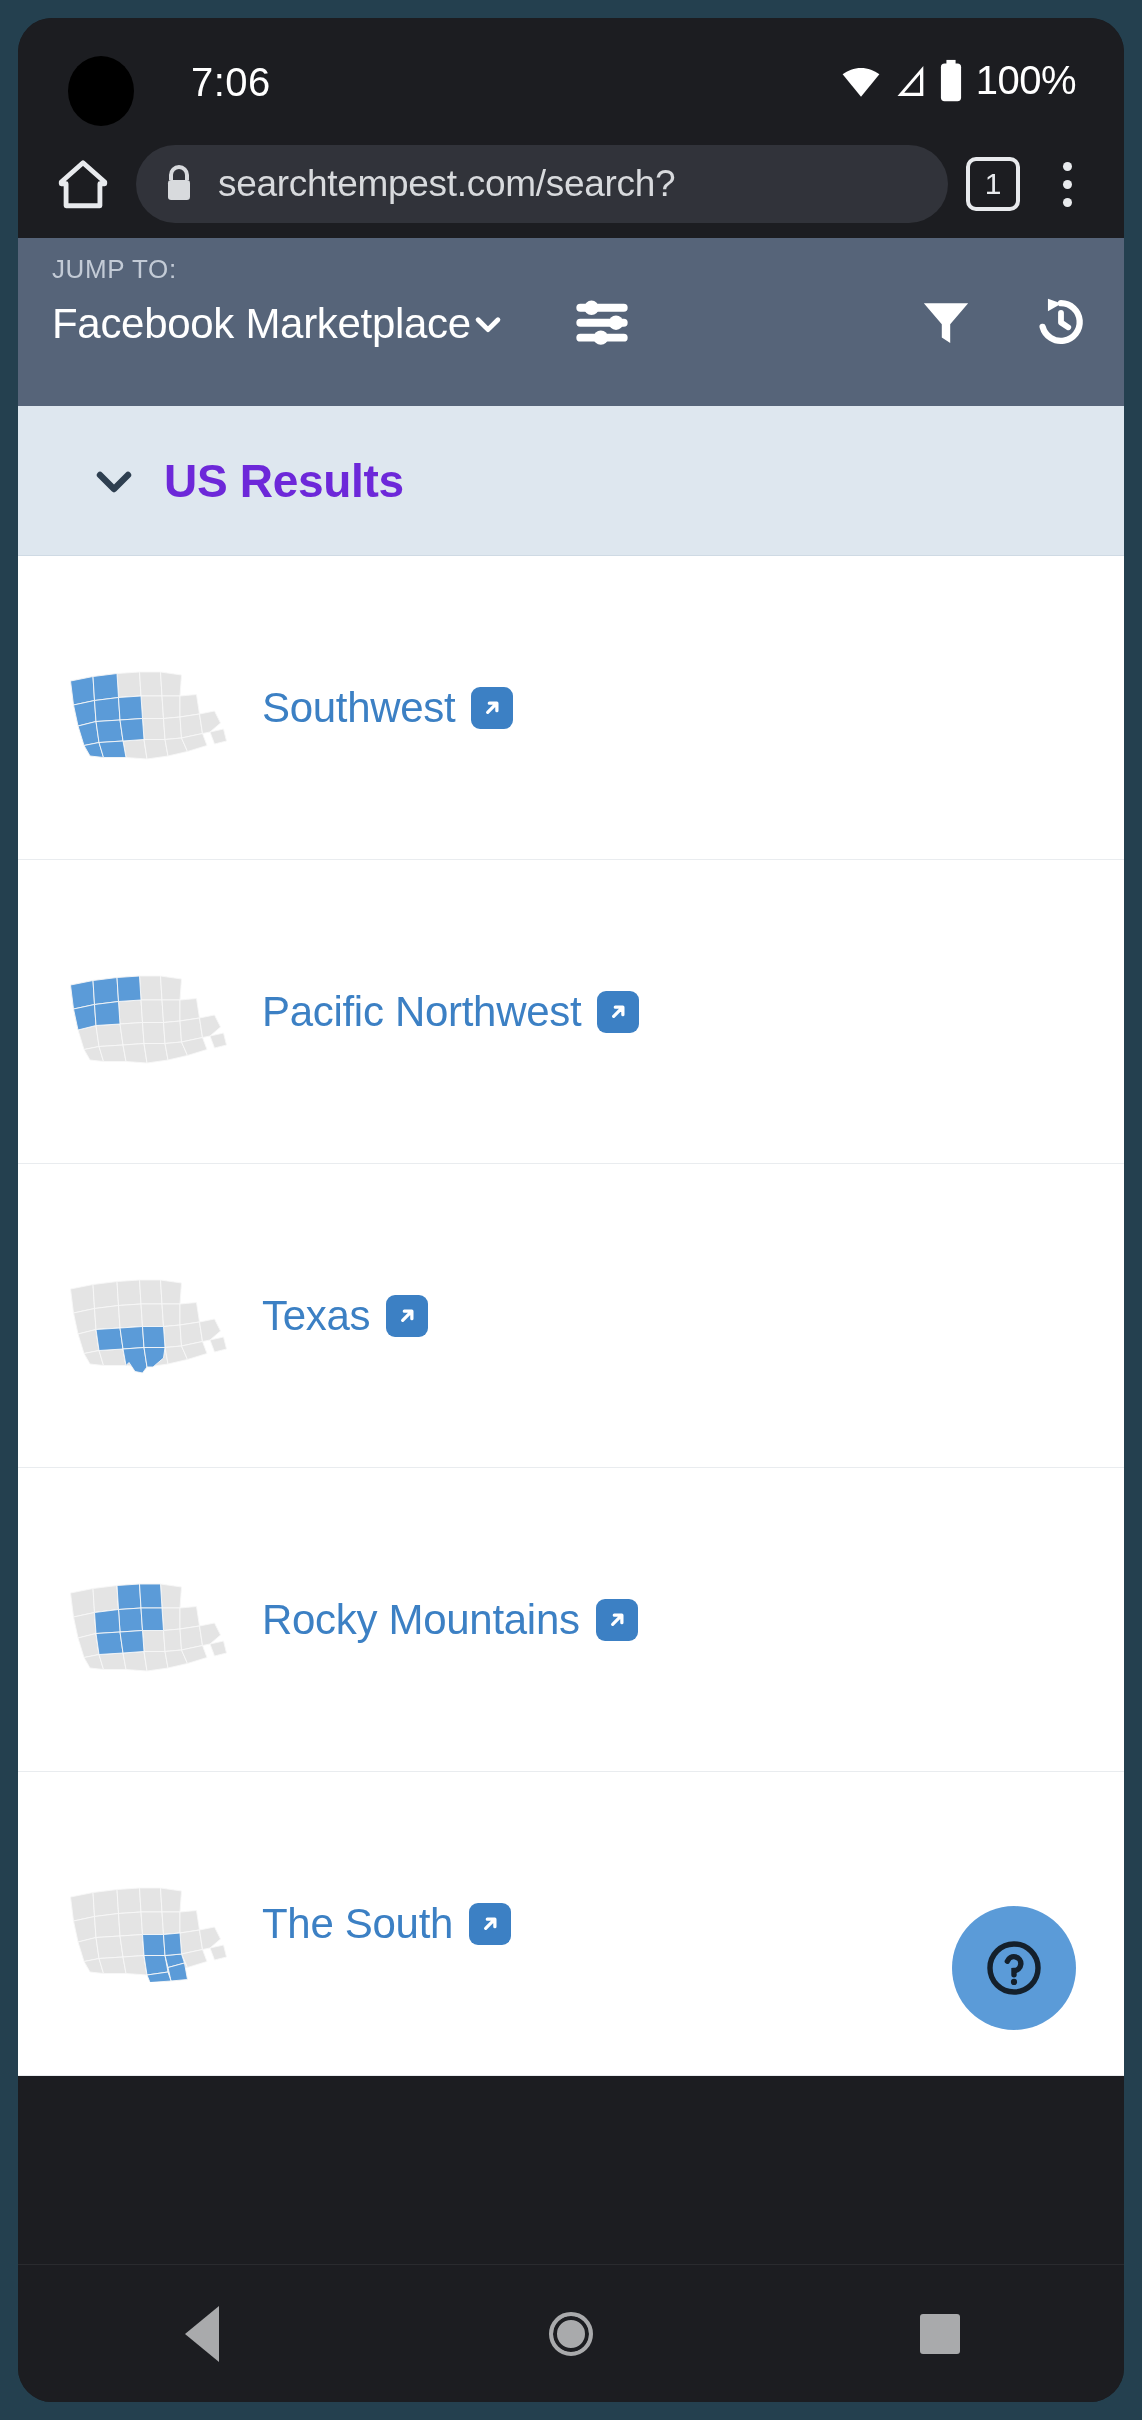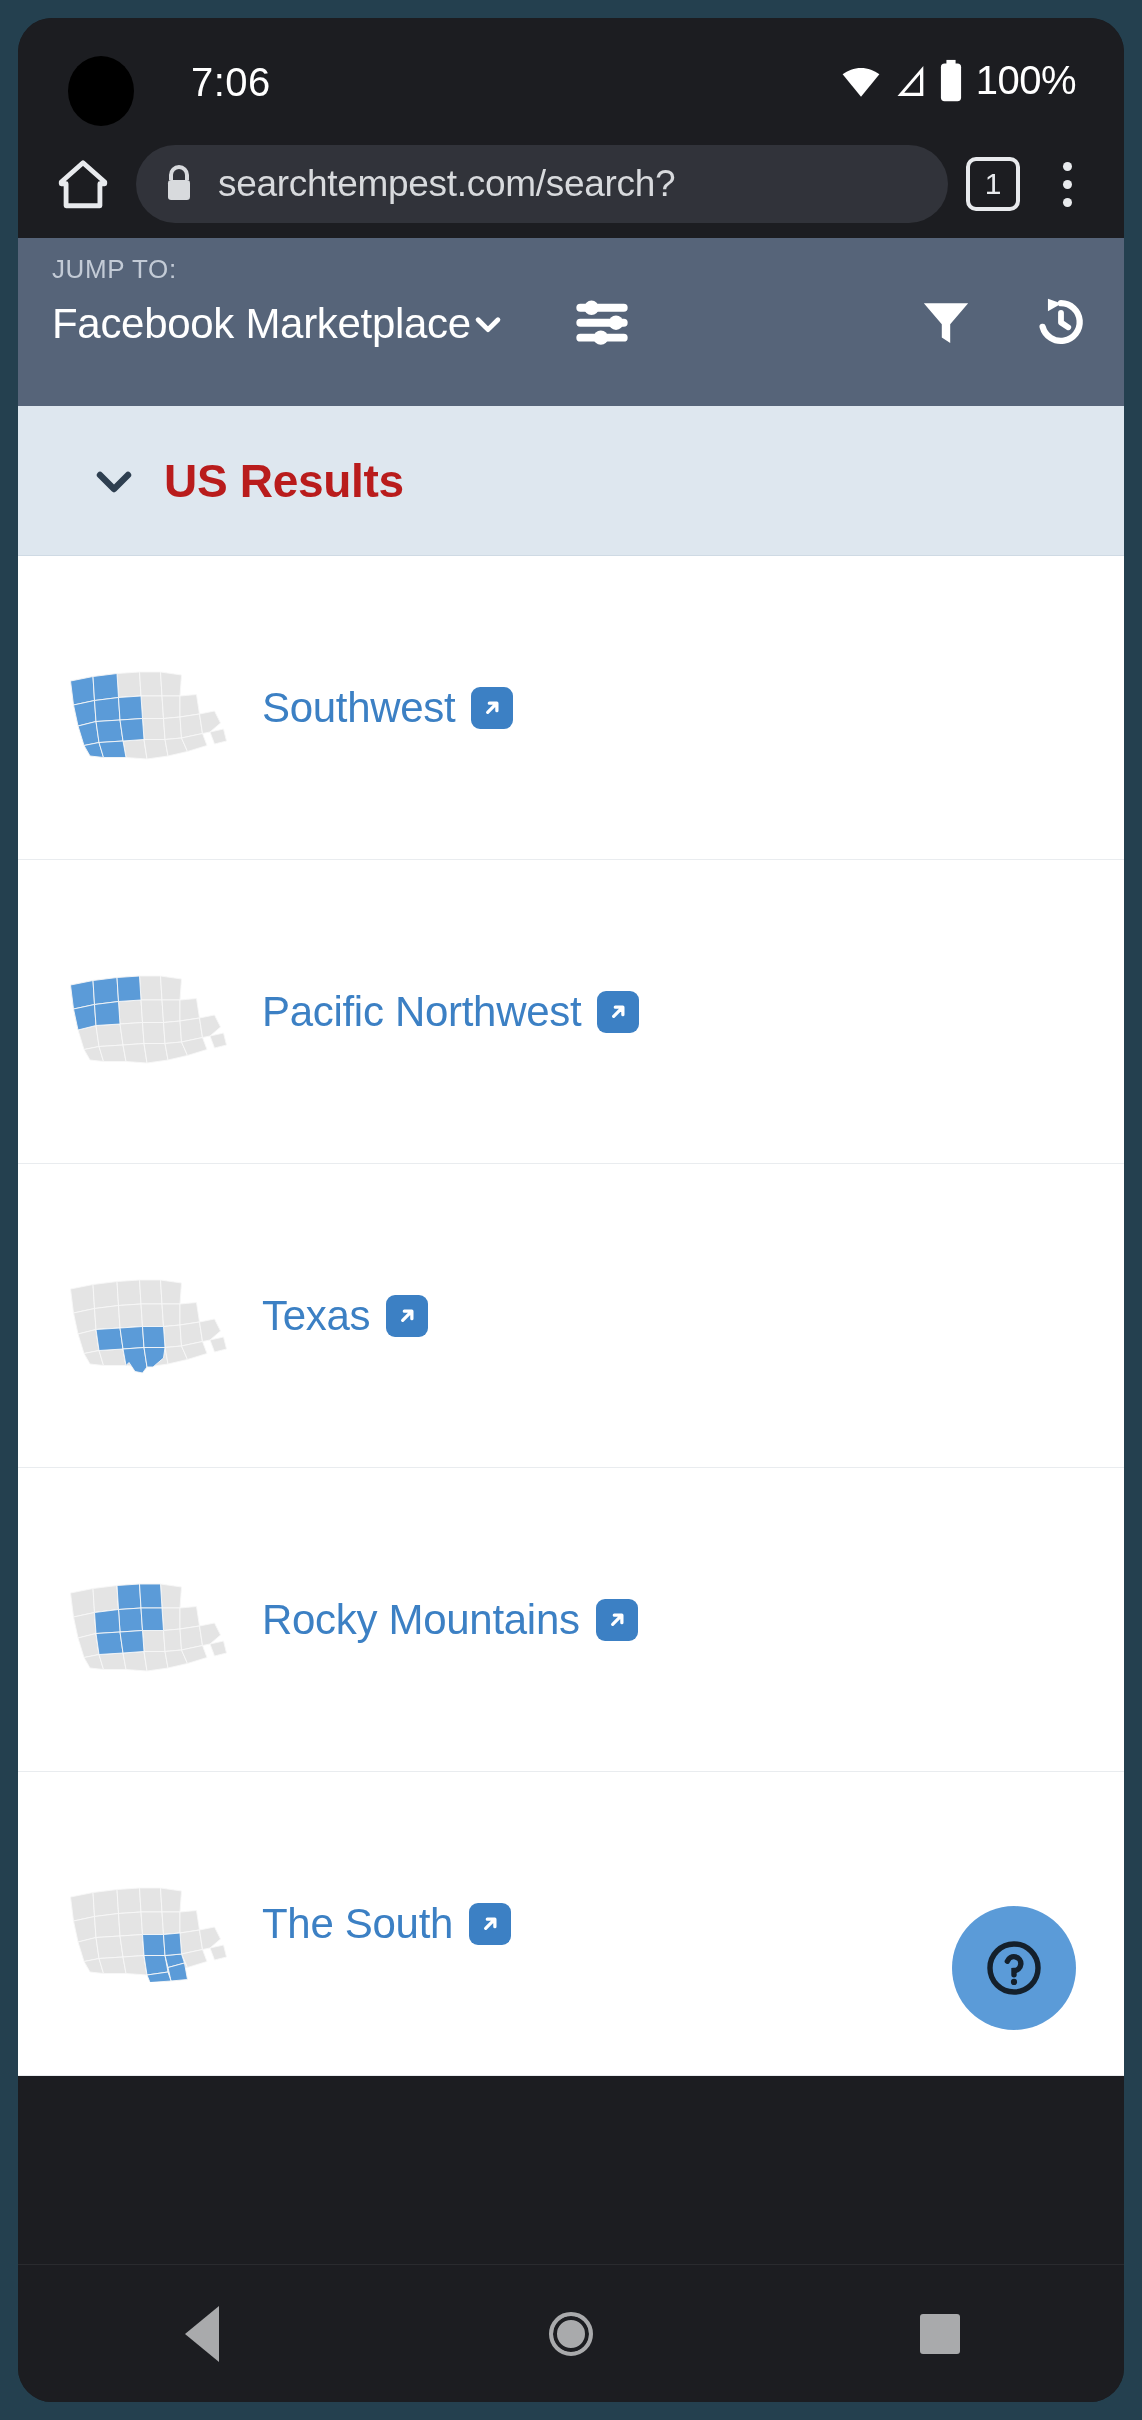--- a/index.html
+++ b/index.html
@@ -155,21 +155,21 @@
   #results-header {
     height: 150px;
     background: #dee7ef;
     display: flex;
     align-items: center;
     padding-left: 72px;
     gap: 26px;
     border-bottom: 1px solid #cfdae4;
   }
   #results-header-title {
-    color: #b91c1c;
+    color: #6d28d9;
     font-size: 46px;
     font-weight: bold;
     letter-spacing: -0.3px;
     text-align: center;
   }
 
   
   #results-list {
     position: relative;
     background: #ffffff;

